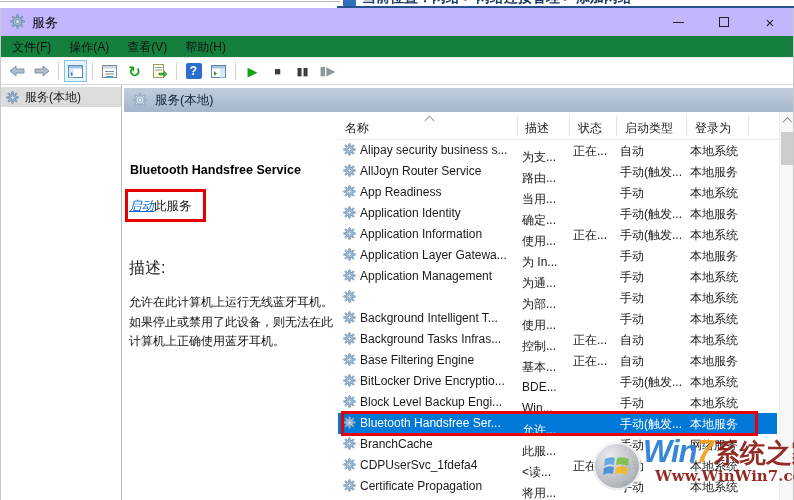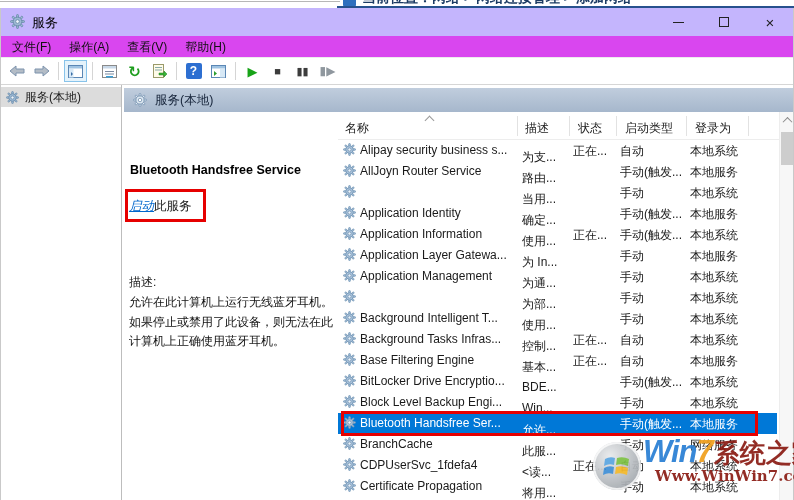--- a/index.html
+++ b/index.html
@@ -17,21 +17,21 @@
   #window { position:absolute; left:0; top:8px; width:794px; height:492px; background:#fff; border-left:1px solid #c9c9c9; border-right:1px solid #c9c9c9; }
   #titlebar { position:absolute; left:0; top:0; width:100%; height:28px; background:#c4b5fd; }
   #titlebar .app-icon { position:absolute; left:9px; top:6px; }
   #titlebar .title { position:absolute; left:31px; top:6px; font-size:13px; color:#000; }
   .win-btns { position:absolute; right:0; top:0; height:28px; display:flex; }
   .win-btn { width:46px; height:28px; display:flex; align-items:center; justify-content:center; color:#222; cursor:default; }
   .win-btn .minus { display:block; width:11px; height:1px; background:#222; }
   .win-btn .maxbox { display:block; width:10px; height:10px; border:1px solid #222; }
   .win-btn.close { font-size:15px; }
 
-  #menubar { position:absolute; left:0; top:28px; width:100%; height:22px; background:#d946ef; display:flex; align-items:center; padding-left:2px; }
+  #menubar { position:absolute; left:0; top:28px; width:100%; height:22px; background:#15803d; display:flex; align-items:center; padding-left:2px; }
   #menubar .menu-item { padding:2px 9px; font-size:12px; color:#111; }
   #menubar:after { content:""; position:absolute; left:0; top:21px; width:100%; height:1px; background:#ececec; }
 
   #toolbar { position:absolute; left:0; top:50px; width:100%; height:27px; background:#fff; border-bottom:1px solid #d6d6d6; display:flex; align-items:center; padding-left:3px; }
   .tb-btn { width:23px; height:22px; display:flex; align-items:center; justify-content:center; margin:0 1px; border:1px solid transparent; }
   .tb-btn.active { background:#e5f3fb; border:1px solid #88c3ea; }
   .tb-sep { width:1px; height:18px; background:#d5d5d5; margin:0 4px; }
   .glyph-green { color:#1f9e1f; font-size:15px; font-weight:bold; line-height:1; }
   .glyph-play { color:#17a317; font-size:13px; line-height:1; }
   .glyph-dark { color:#3c3c3c; font-size:11px; line-height:1; }
@@ -47,21 +47,21 @@
   #right { position:absolute; left:123px; top:0; right:0; height:100%; background:#fff; }
   #band { position:absolute; left:0; top:3px; right:0; height:24px; background:linear-gradient(#c0cddd,#a6b7cc); display:flex; align-items:center; padding-left:9px; }
   #band .lbl { margin-left:8px; font-size:12.5px; color:#16243a; }
 
   
   #ext { position:absolute; left:0; top:27px; width:213px; bottom:0; background:#fff;margin-top:40px; }
   #ext .svc-title { position:absolute; left:6px; top:11px; font-weight:bold; font-size:12.5px; color:#000; white-space:nowrap; }
   #ext .start-box { position:absolute; left:1px; top:37px; width:81px; height:33px; border:3px solid #e60000; z-index:40; }
   #ext .start-link-wrap { position:absolute; left:5px; top:46px; font-size:12.5px; white-space:nowrap; }
   #ext .start-link { color:#0066cc; text-decoration:underline;font-style:italic; }
-  #ext .desc-label { position:absolute; left:5px; top:122px; font-size:12px; }
+  #ext .desc-label { position:absolute; left:5px; top:106px; font-size:16px; }
   #ext .desc-text { position:absolute; left:5px; top:141px; width:207px; font-size:12px; line-height:19.5px; color:#111; }
 
   
   #list { position:absolute; left:214px; top:27px; right:0; bottom:0; background:#fff; }
   #list-header { position:absolute; left:0; top:0; right:14px; height:28px; background:#fff; border-bottom:1px solid #ededed; }
   .hcell { position:absolute; top:8px; font-size:12px; color:#222; white-space:nowrap; }
   .hsep { position:absolute; top:4px; width:1px; height:20px; background:#e2e2e2; }
   .sort-caret { position:absolute; left:88px; top:3px; width:7px; height:7px; }
   .sort-caret:before { content:""; position:absolute; left:0; top:2px; width:6px; height:6px; border-left:1px solid #9a9a9a; border-top:1px solid #9a9a9a; transform:rotate(45deg); }
 
@@ -301,20 +301,21 @@
     <svg class="icon" width="13" height="13" viewBox="0 0 16 16">
       <g fill="#a9c2da" stroke="#7295b5" stroke-width="1">
         <rect x="7" y="0.5" width="2" height="15" rx="1"></rect>
                   <rect x="0.5" y="7" width="15" height="2" rx="1"></rect>
         <rect x="7" y="0.5" width="2" height="15" rx="1" transform="rotate(45 8 8)"></rect>
                   <rect x="0.5" y="7" width="15" height="2" rx="1" transform="rotate(45 8 8)"></rect>
         <circle cx="8" cy="8" r="4.6"></circle>
       </g>
       <circle cx="8" cy="8" r="2" fill="#eef4fa" stroke="#7295b5"></circle>
     </svg>
+    <span class="cell c-name">App Readiness</span>
     <span class="cell c-desc">当用...</span>
     <span class="cell c-status"></span>
     <span class="cell c-startup">手动</span>
     <span class="cell c-logon">本地系统</span>
   </div>
 
   <div class="row">
     <svg class="icon" width="13" height="13" viewBox="0 0 16 16">
       <g fill="#a9c2da" stroke="#7295b5" stroke-width="1">
         <rect x="7" y="0.5" width="2" height="15" rx="1"></rect>

